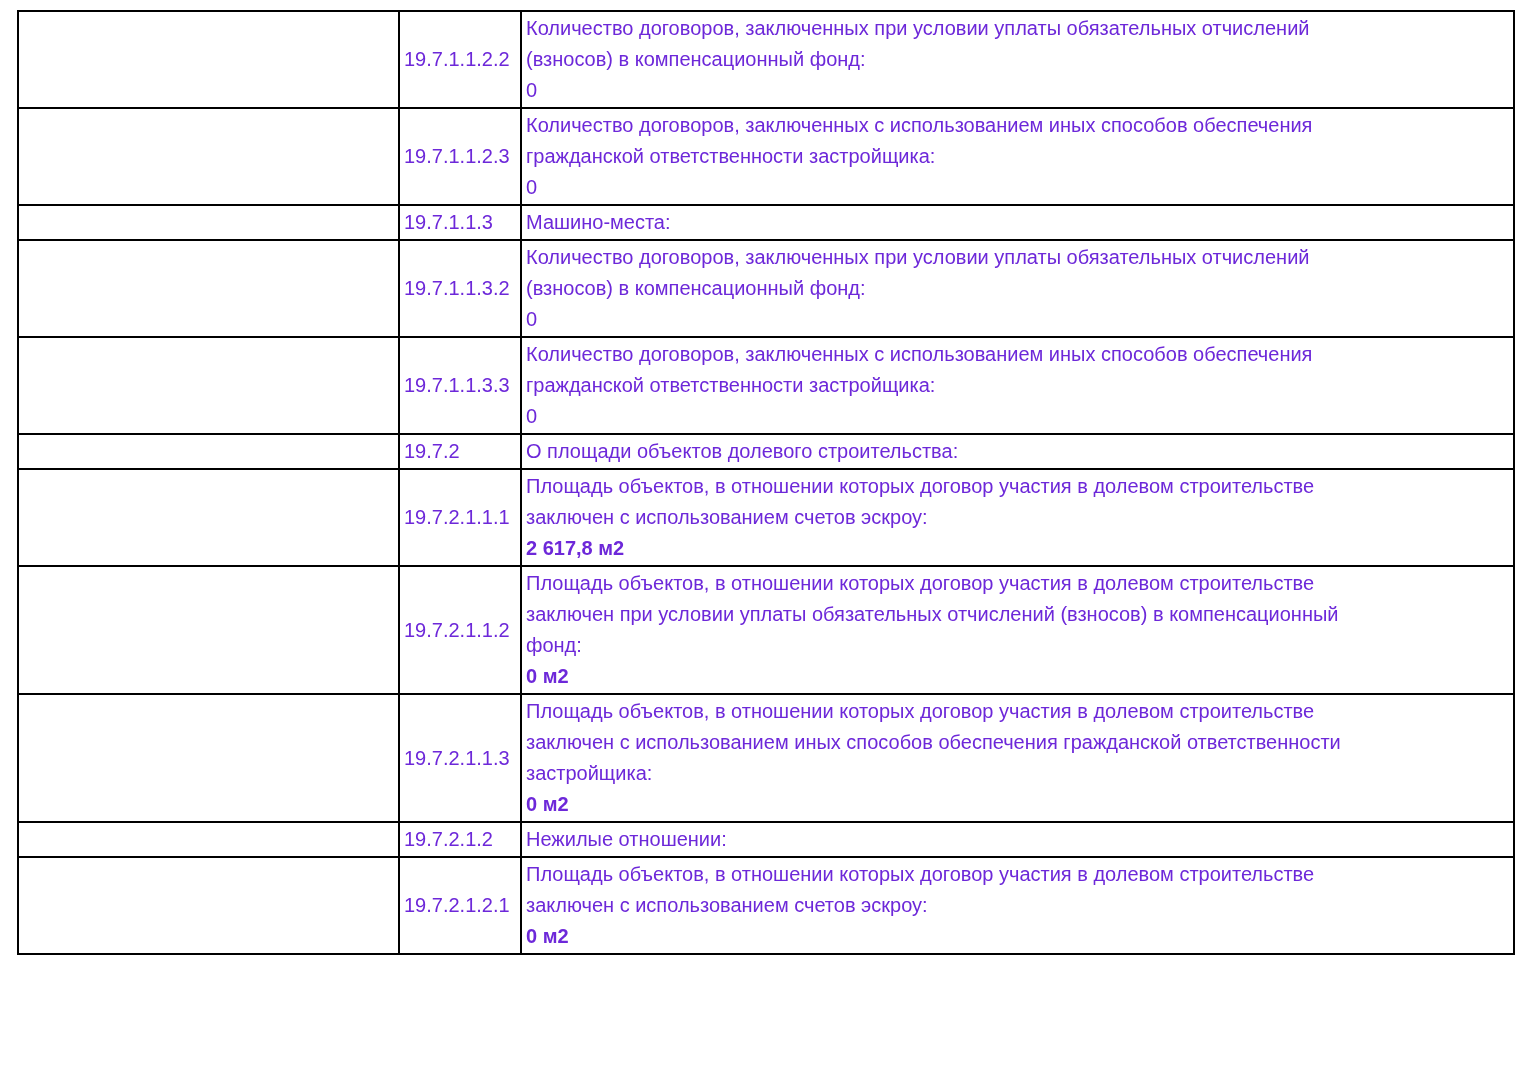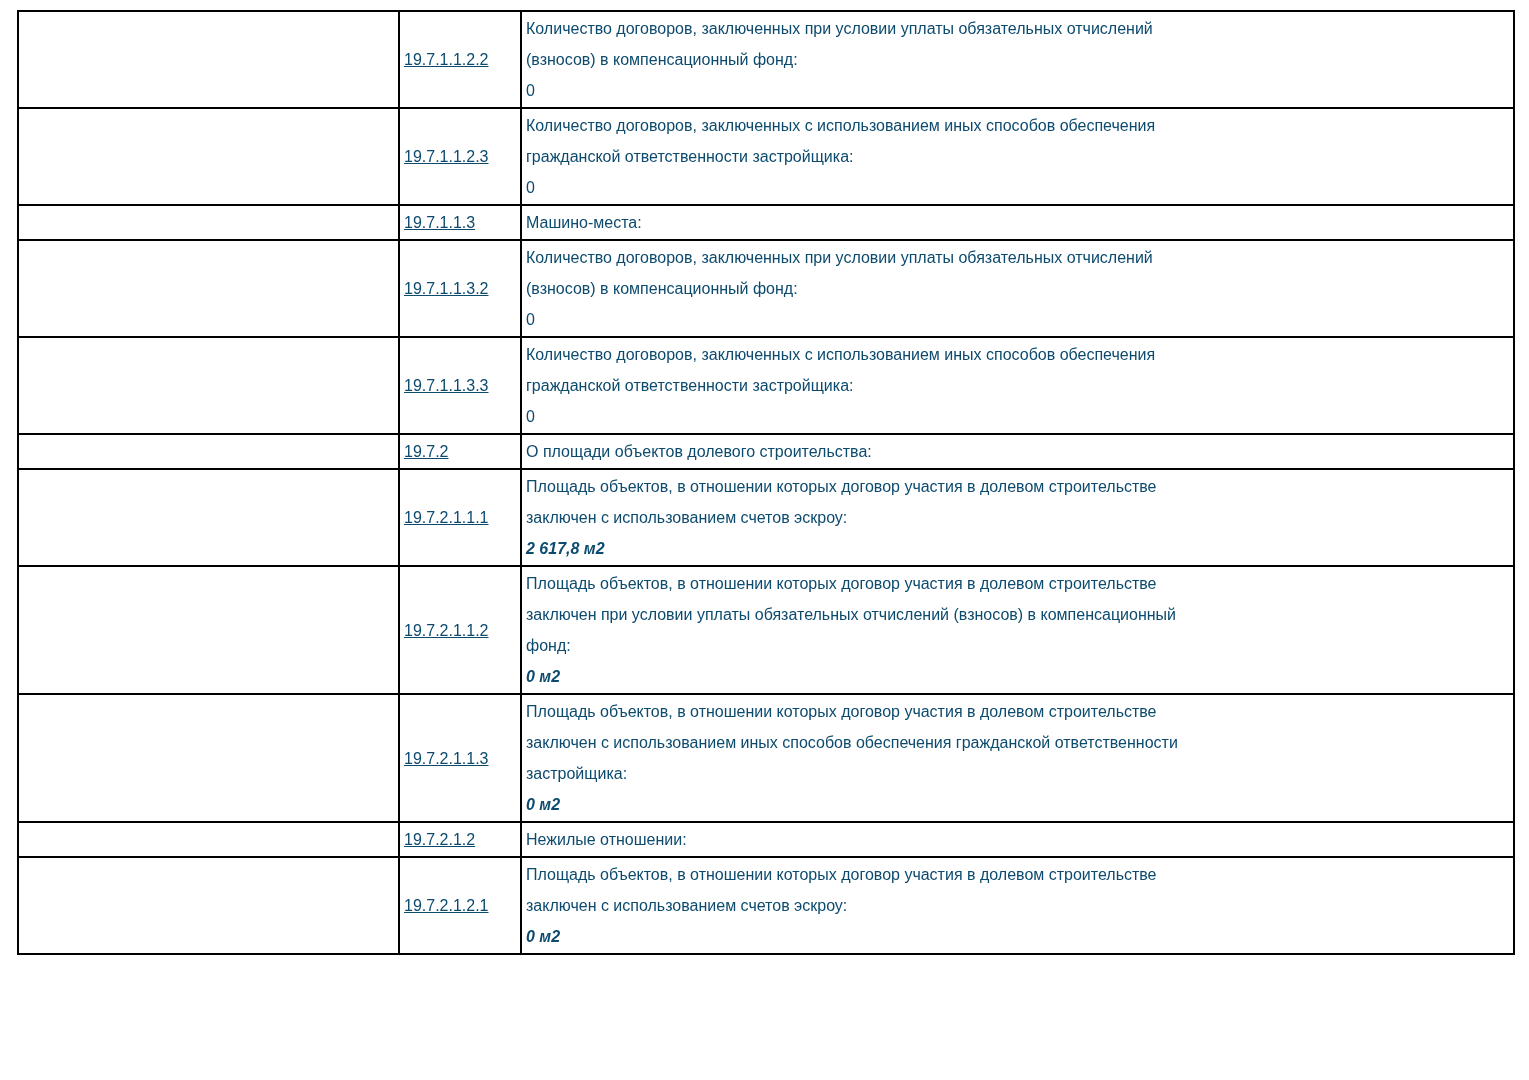--- a/index.html
+++ b/index.html
@@ -17,33 +17,33 @@
     color: #000000;
     overflow: hidden;
   }
   table.decl {
     border-collapse: collapse;
     table-layout: fixed;
     width: 1496px;
   }
   table.decl td {
     border: 2px solid #000000;
-    font-size: 16px;
+    font-size: 20px;
     line-height: 31px;
-    color: #0c4a6e;
+    color: #6d28d9;
     vertical-align: middle;
     padding: 1px 20px 1px 4px;
     overflow: hidden;
   }
   td.cell-empty   { }
-  td.cell-code    { padding-left: 6px; white-space: nowrap; text-decoration: underline; }
+  td.cell-code    { padding-left: 6px; white-space: nowrap; }
   td.cell-content { }
   .desc  { white-space: pre-wrap; }
   .val   { white-space: pre-wrap; }
-  .val.bold { font-weight: bold; font-style: italic; }
+  .val.bold { font-weight: bold; }
 </style>
 </head>
 <body>
 
 <div class="page">
   <table class="decl">
     <colgroup>
       <col style="width:381px">
       <col style="width:122px">
       <col style="width:993px">

